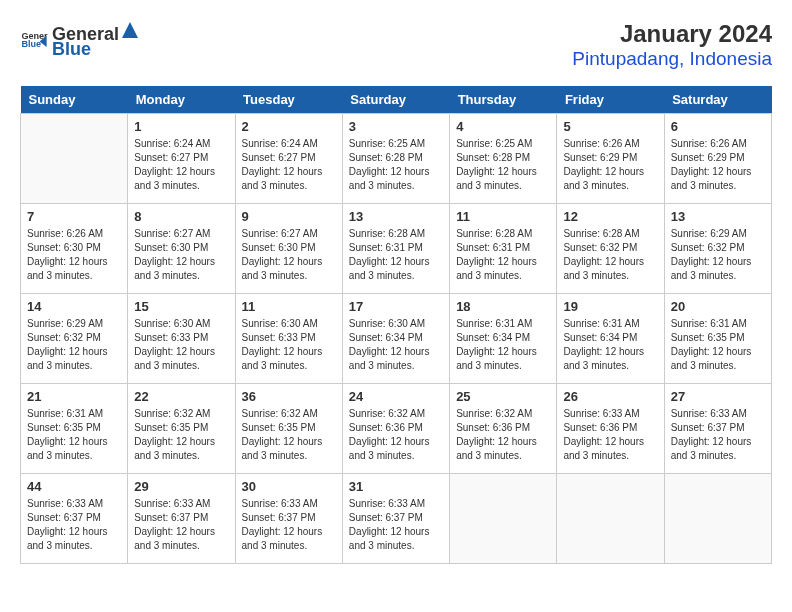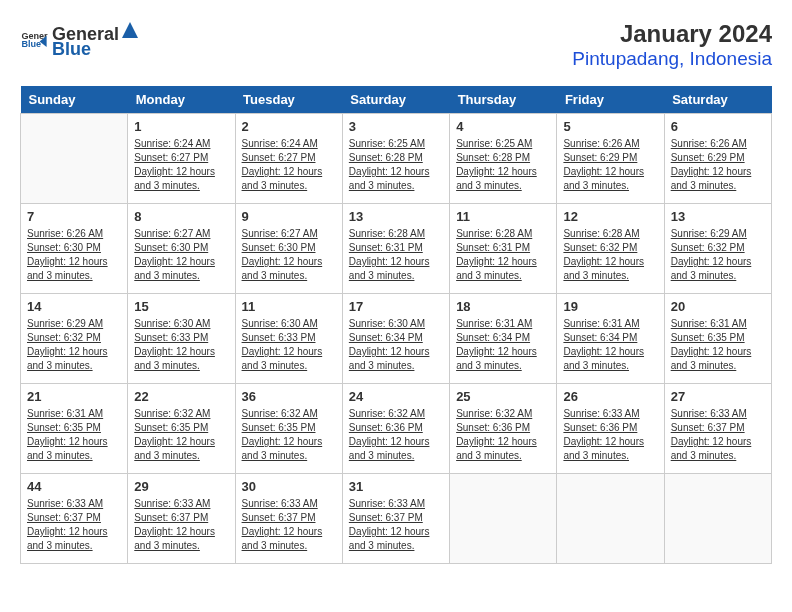--- a/index.html
+++ b/index.html
@@ -72,21 +72,20 @@
       font-size: 13px;
       font-weight: bold;
       color: #333;
       display: block;
       margin-bottom: 3px;
     }
     .day-info {
       font-size: 10px;
       color: #333;
       line-height: 1.4;
-      text-decoration: underline;
     }
     .empty-cell {
       background: #f9f9f9;
     }
   </style>
 </head>
 <body>
 
 <div class="header-section">
   <div class="logo">

